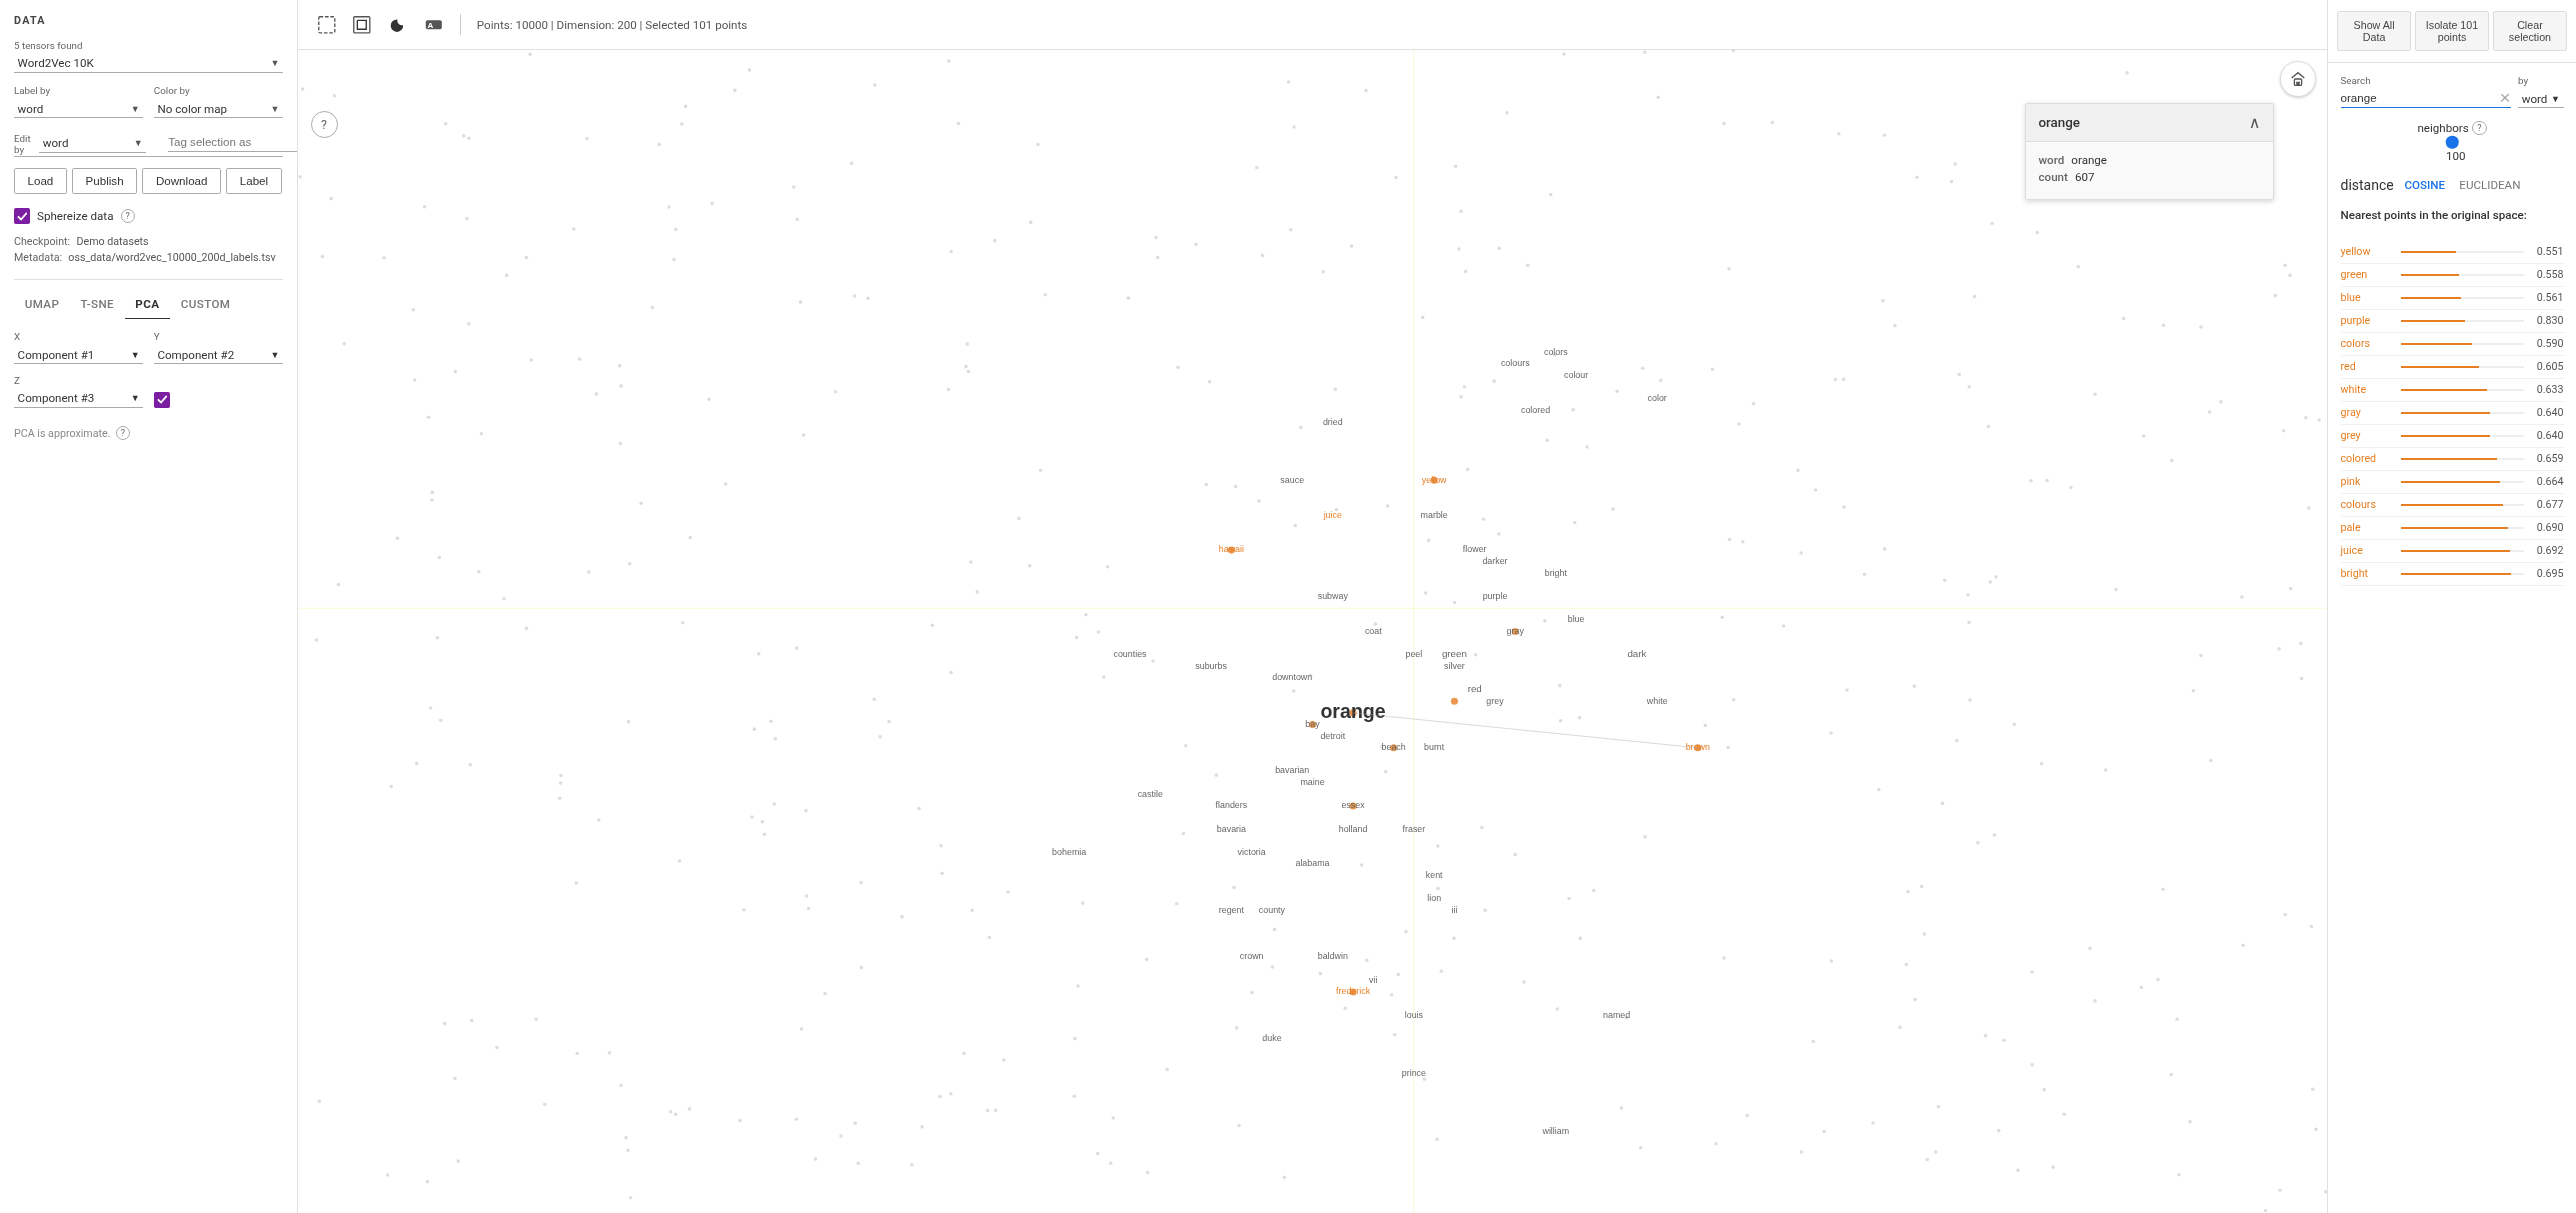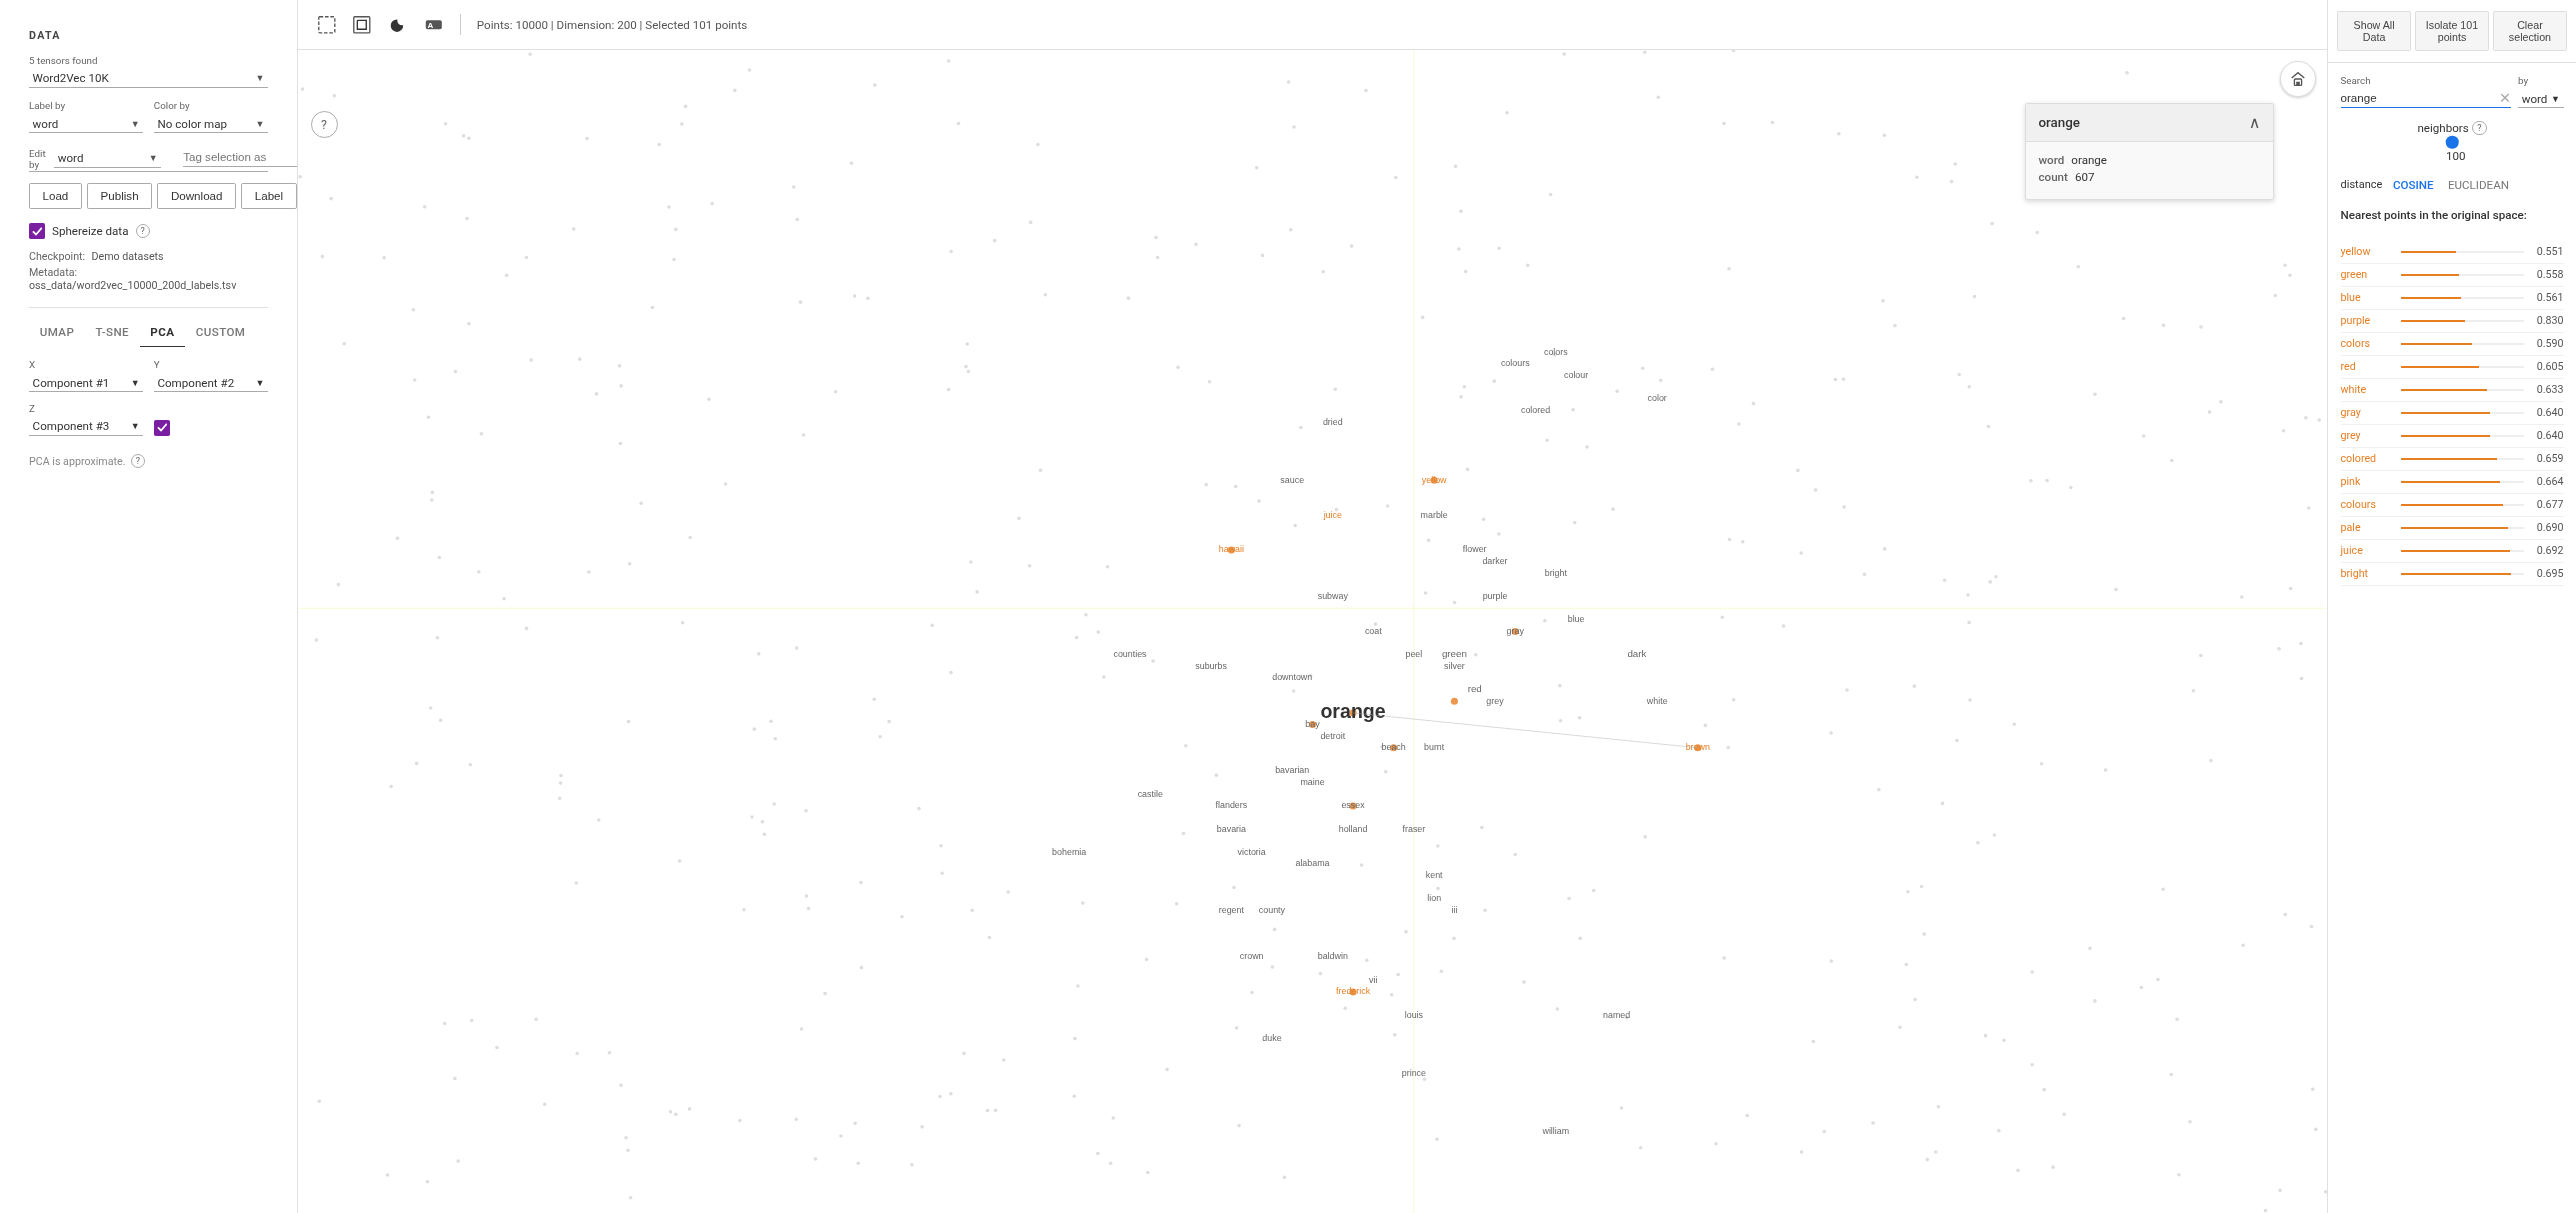--- a/index.html
+++ b/index.html
@@ -5,21 +5,21 @@
     * { box-sizing: border-box; margin: 0; padding: 0; }
     body { font-family: 'Roboto', Arial, sans-serif; background: #fff; color: #333; font-size: 11.6px; display: flex; height: 100vh; overflow: hidden; }
 
     
     .left-panel {
       width: 298px;
       min-width: 298px;
       border-right: 0.9px solid #e0e0e0;
       display: flex;
       flex-direction: column;
-      padding: 29px;
+      padding: 14px;
       background: #fff;
       overflow-y: auto;
     }
     .panel-title {
       font-size: 10.7px;
       font-weight: 700;
       letter-spacing: 1.3px;
       color: #444;
       margin-bottom: 12.5px;
     }
@@ -408,21 +408,21 @@
       text-align: right;
     }
 
     
     .distance-row {
       display: flex;
       align-items: center;
       gap: 7.1px;
       margin-bottom: 14.3px;
     }
-    .distance-label { font-size: 11px; color: #333; }
+    .distance-label { font-size: 14px; color: #333; }
     .dist-option {
       font-size: 11.6px;
       cursor: pointer;
       padding: 1.8px 3.6px;
     }
     .dist-option.active { color: #1a73e8; font-weight: 500; }
     .dist-option.inactive { color: #777; }
 
     
     .nearest-title {

